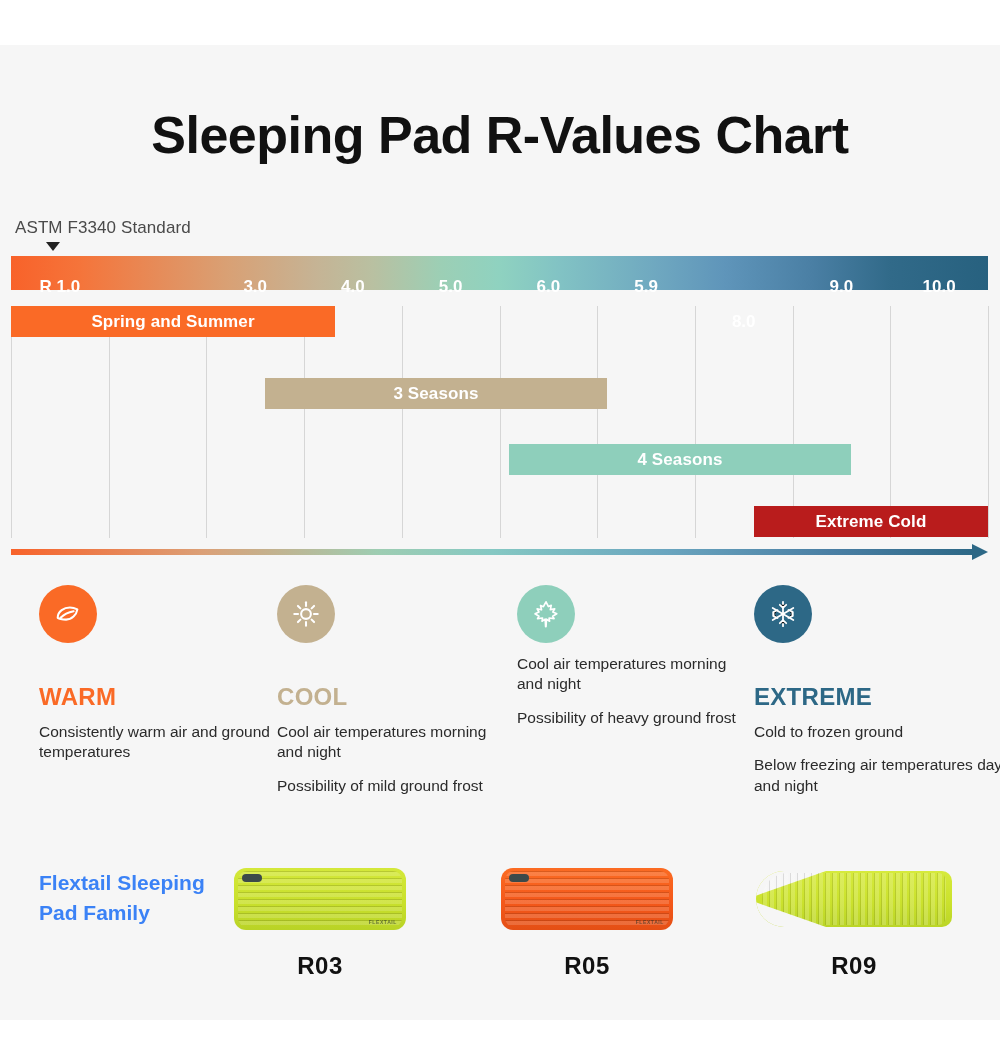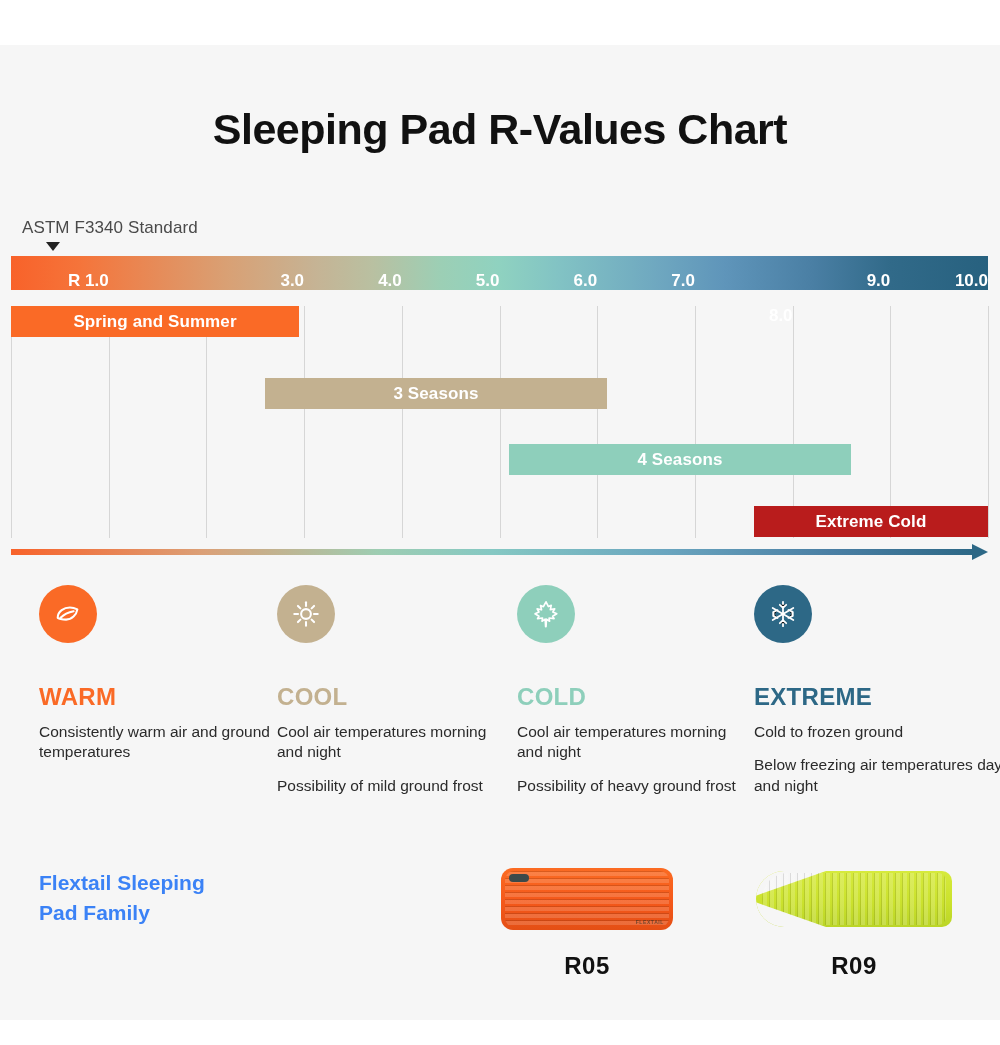--- a/index.html
+++ b/index.html
@@ -25,31 +25,31 @@
     background: #f6f6f6;
   }
 
   
   .title {
     position: absolute;
     left: 0;
     top: 105px;
     width: 1000px;
     text-align: center;
-    font-size: 43px;
+    font-size: 52px;
     font-weight: 700;
     letter-spacing: -0.5px;
     color: #111111;
     font-family: "Liberation Sans", sans-serif;
   }
 
   
   .astm-label {
     position: absolute;
-    left: 22px;
+    left: 15px;
     top: 218px;
     font-size: 17px;
     color: #4a4a4a;
     letter-spacing: 0.1px;
   }
   .astm-caret {
     position: absolute;
     left: 46px;
     top: 242px;
     width: 0; height: 0;
@@ -75,27 +75,27 @@
        #8fd2c0 50%,
        #82c3c4 56%,
        #6fa8c0 66%,
        #5f95ba 73%,
        #4a7fa4 82%,
        #316a89 90%,
        #27617f 100%);
   }
   .scale-tick {
     position: absolute;
-    top: 8px;
+    top: 14px;
     height: 34px;
     line-height: 34px;
     font-size: 17px;
     font-weight: 700;
     color: #ffffff;
-    text-align: right;
+    text-align: center;
     width: 96px;
   }
 
   
   .plot {
     position: absolute;
     left: 11px;
     top: 306px;
     width: 977px;
     height: 232px;
@@ -265,39 +265,39 @@
   <div class="astm-label">ASTM F3340 Standard</div>
   <div class="astm-caret"></div>
 
   <div class="scale-bar" id="scale-bar">
       <div class="scale-tick" style="left: 0px; width: 97.7px;">R 1.0</div>
       <div class="scale-tick" style="left: 97.7px; width: 97.7px; margin-top: 38px;">2.0</div>
       <div class="scale-tick" style="left: 195.4px; width: 97.7px;">3.0</div>
       <div class="scale-tick" style="left: 293.1px; width: 97.7px;">4.0</div>
       <div class="scale-tick" style="left: 390.8px; width: 97.7px;">5.0</div>
       <div class="scale-tick" style="left: 488.5px; width: 97.7px;">6.0</div>
-      <div class="scale-tick" style="left: 586.2px; width: 97.7px;">7.0</div>
+      <div class="scale-tick" style="left: 586.2px; width: 97.7px;">5.9</div>
       <div class="scale-tick" style="left: 683.9px; width: 97.7px; margin-top: 35px;">8.0</div>
       <div class="scale-tick" style="left: 781.6px; width: 97.7px;">9.0</div>
       <div class="scale-tick" style="left: 879.3px; width: 97.7px;">10.0</div>
     </div>
 
   <div class="plot" id="plot">
       <div class="gridline" style="left: 0px;"></div>
       <div class="gridline" style="left: 98px;"></div>
       <div class="gridline" style="left: 195px;"></div>
       <div class="gridline" style="left: 293px;"></div>
       <div class="gridline" style="left: 391px;"></div>
       <div class="gridline" style="left: 489px;"></div>
       <div class="gridline" style="left: 586px;"></div>
       <div class="gridline" style="left: 684px;"></div>
       <div class="gridline" style="left: 782px;"></div>
       <div class="gridline" style="left: 879px;"></div>
       <div class="gridline" style="left: 977px;"></div>
-      <div class="band" style="left: 0px; width: 288px; top: 0px; background: rgb(250, 106, 38);">
+      <div class="band" style="left: 0px; width: 324px; top: 0px; background: rgb(250, 106, 38);">
         <span>Spring and Summer</span>
       </div>
       <div class="band" style="left: 254px; width: 342px; top: 72px; background: rgb(195, 177, 144);">
         <span>3 Seasons</span>
       </div>
       <div class="band" style="left: 498px; width: 342px; top: 138px; background: rgb(142, 207, 187);">
         <span>4 Seasons</span>
       </div>
       <div class="band" style="left: 743px; width: 234px; top: 200px; background: #b91c1c;">
         <span>Extreme Cold</span>
@@ -337,21 +337,20 @@
         <div class="cat-title" style="color: rgb(195, 177, 144);">COOL</div>
         <div class="cat-line">Cool air temperatures morning and night</div>
         <div class="cat-line">Possibility of mild ground frost</div>
       </div>
       <div class="cat" style="left: 517px;">
         <div class="cat-icon" style="background: rgb(142, 207, 187);">
           <svg width="30" height="30" viewBox="0 0 32 32">
             <path d="M16 3l2.6 5.1 3-1.3-1 4.6 4.7-.9-2 3.3 4.2 1.9-4.4 2.6 1.5 2.6-5.3-.6.5 3.4-3.3-2.2-.5 8h-.4l-.5-8-3.3 2.2.5-3.4-5.3.6 1.5-2.6L4.3 15.8l4.2-1.9-2-3.3 4.7.9-1-4.6 3 1.3z" fill="none" stroke="#fff" stroke-width="1.8" stroke-linejoin="round"></path>
           </svg>
         </div>
-        <div class="cat-title" style="color: rgb(142, 207, 187);">COLD</div>
         <div class="cat-line">Cool air temperatures morning and night</div>
         <div class="cat-line">Possibility of heavy ground frost</div>
       </div>
       <div class="cat" style="left: 745px; width: 250px; margin-left: 9px;">
         <div class="cat-icon" style="background: rgb(45, 104, 134);">
           <svg width="30" height="30" viewBox="0 0 32 32">
             <g stroke="#fff" stroke-width="1.9" stroke-linecap="round">
               <line x1="16" y1="3" x2="16" y2="29"></line>
               <line x1="5" y1="9.5" x2="27" y2="22.5"></line>
               <line x1="27" y1="9.5" x2="5" y2="22.5"></line>
@@ -365,20 +364,30 @@
           </svg>
         </div>
         <div class="cat-title" style="color: rgb(45, 104, 134);">EXTREME</div>
         <div class="cat-line">Cold to frozen ground</div>
         <div class="cat-line">Below freezing air temperatures day and night</div>
       </div>
     </div>
 
   <div class="family-label">Flextail Sleeping Pad Family</div>
 
+  <div class="prod" style="left:200px">
+    <div class="pad-wrap">
+      <div class="pad-rect green">
+        <div class="pad-ribs"></div>
+        <div class="pad-valve"></div>
+        <div class="pad-logo">FLEXTAIL</div>
+      </div>
+    </div>
+    <div class="prod-name">R03</div>
+  </div>
 
   <div class="prod" style="left:467px">
     <div class="pad-wrap">
       <div class="pad-rect orange">
         <div class="pad-ribs"></div>
         <div class="pad-valve"></div>
         <div class="pad-logo">FLEXTAIL</div>
       </div>
     </div>
     <div class="prod-name">R05</div>

